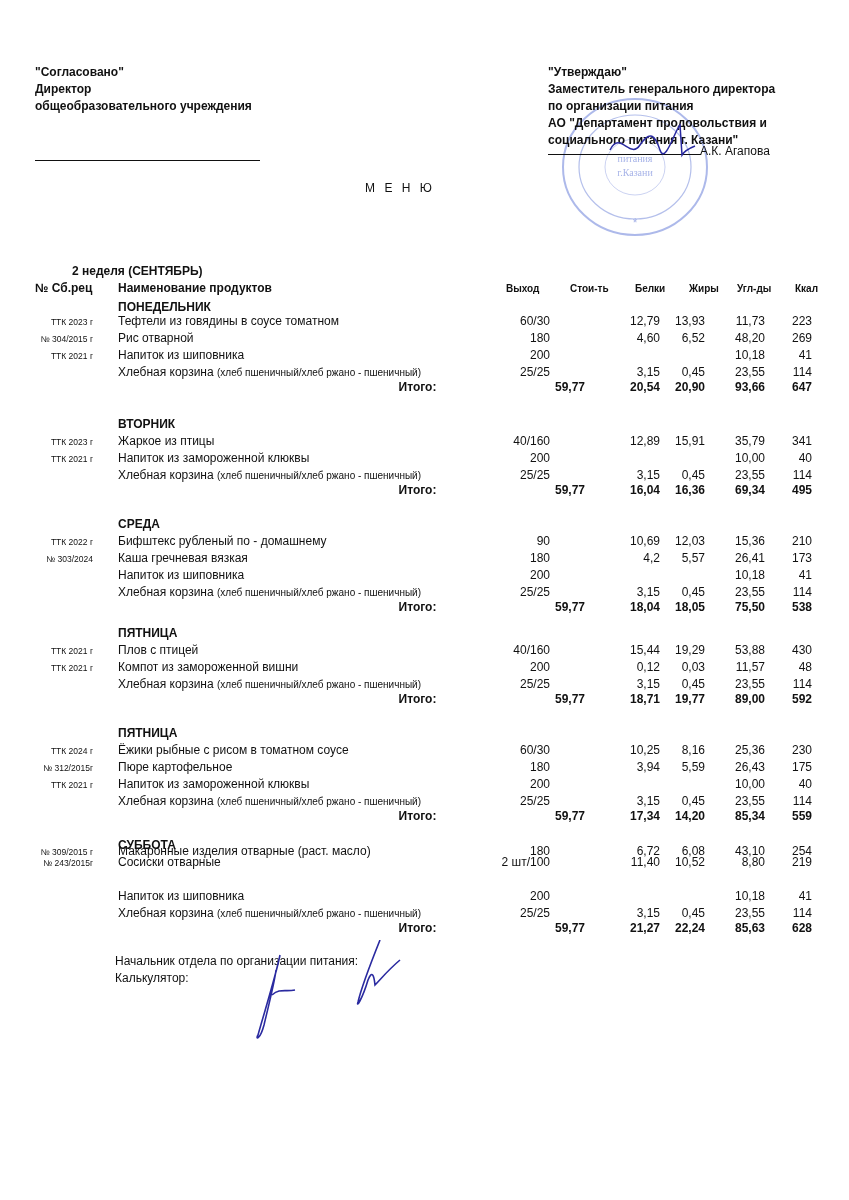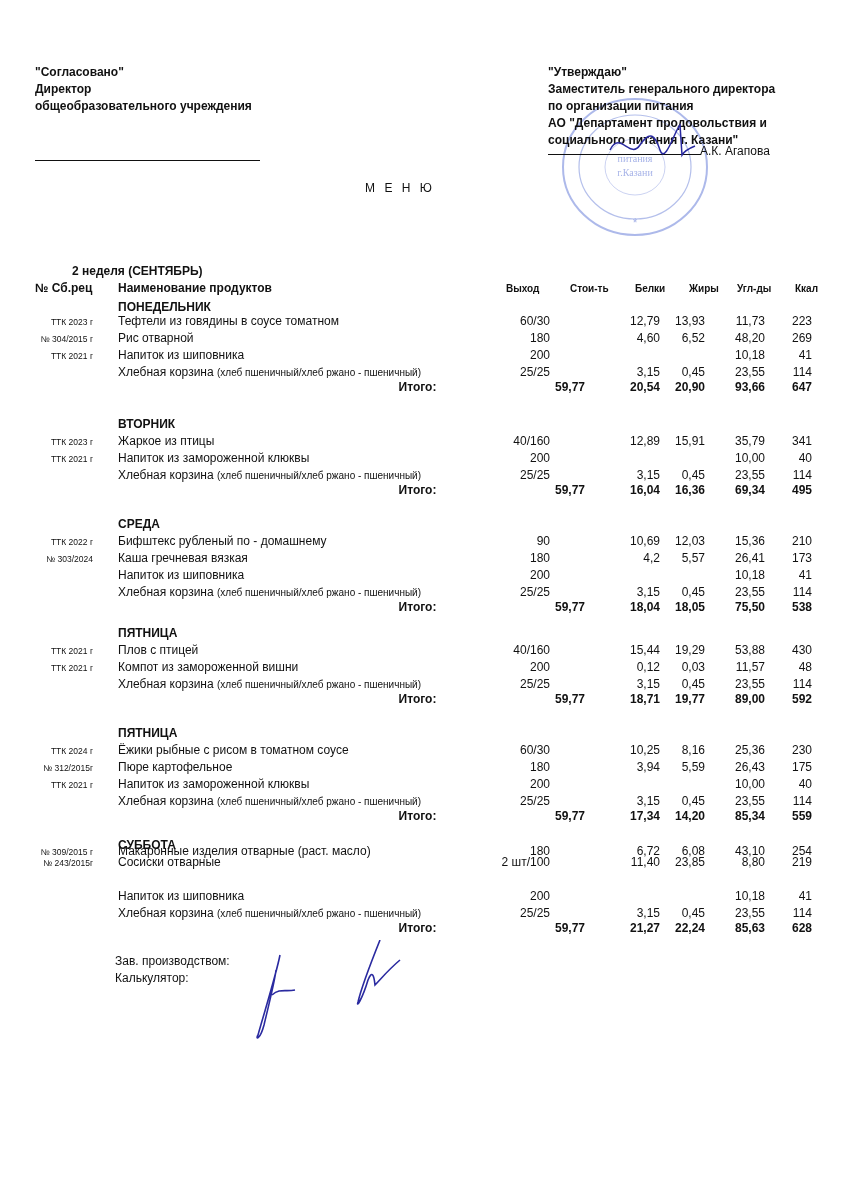--- a/index.html
+++ b/index.html
@@ -304,21 +304,21 @@
       <span class="kkal">559</span>
     </div>
     <div class="row" style="top: 838px;">
       <span class="day">СУББОТА</span>
     </div>
     <div class="row" style="top: 855px;">
       <span class="code">№ 243/2015г</span>
       <span class="name"><span>Сосиски отварные</span><span class="paren"></span></span>
       <span class="vyh">2 шт/100</span>
       <span class="bel">11,40</span>
-      <span class="zhi">23,85</span>
+      <span class="zhi">10,52</span>
       <span class="ugl">8,80</span>
       <span class="kkal">219</span>
     </div>
     <div class="row" style="top: 844px;">
       <span class="code">№ 309/2015 г</span>
       <span class="name"><span>Макаронные изделия отварные (раст. масло)</span><span class="paren"></span></span>
       <span class="vyh">180</span>
       <span class="bel">6,72</span>
       <span class="zhi">6,08</span>
       <span class="ugl">43,10</span>
@@ -346,19 +346,19 @@
       <span class="itogo-lbl">Итого:</span>
       <span class="cost">59,77</span>
       <span class="bel">21,27</span>
       <span class="zhi">22,24</span>
       <span class="ugl">85,63</span>
       <span class="kkal">628</span>
     </div>
   </div>
 
 <div class="abs footer">
-  <div>Зав. производством:</div>
+  <div>Начальник отдела по организации питания:</div>
   <div>Калькулятор:</div>
 </div>
 <svg class="abs sig-svg" viewBox="0 0 180 110">
   <path d="M40 15 C 36 35, 25 70, 18 95 C 15 100, 20 100, 24 85 C 30 60, 35 40, 36 30 M 32 55 C 40 48, 45 52, 55 50" fill="none" stroke="#2a2aa0" stroke-width="1.6"></path>
   <path d="M140 0 C 132 20, 122 45, 118 62 C 116 68, 122 60, 128 40 C 132 30, 134 35, 135 45 C 140 40, 148 30, 160 20" fill="none" stroke="#2a2aa0" stroke-width="1.6"></path>
 </svg>
 
 </body></html>

